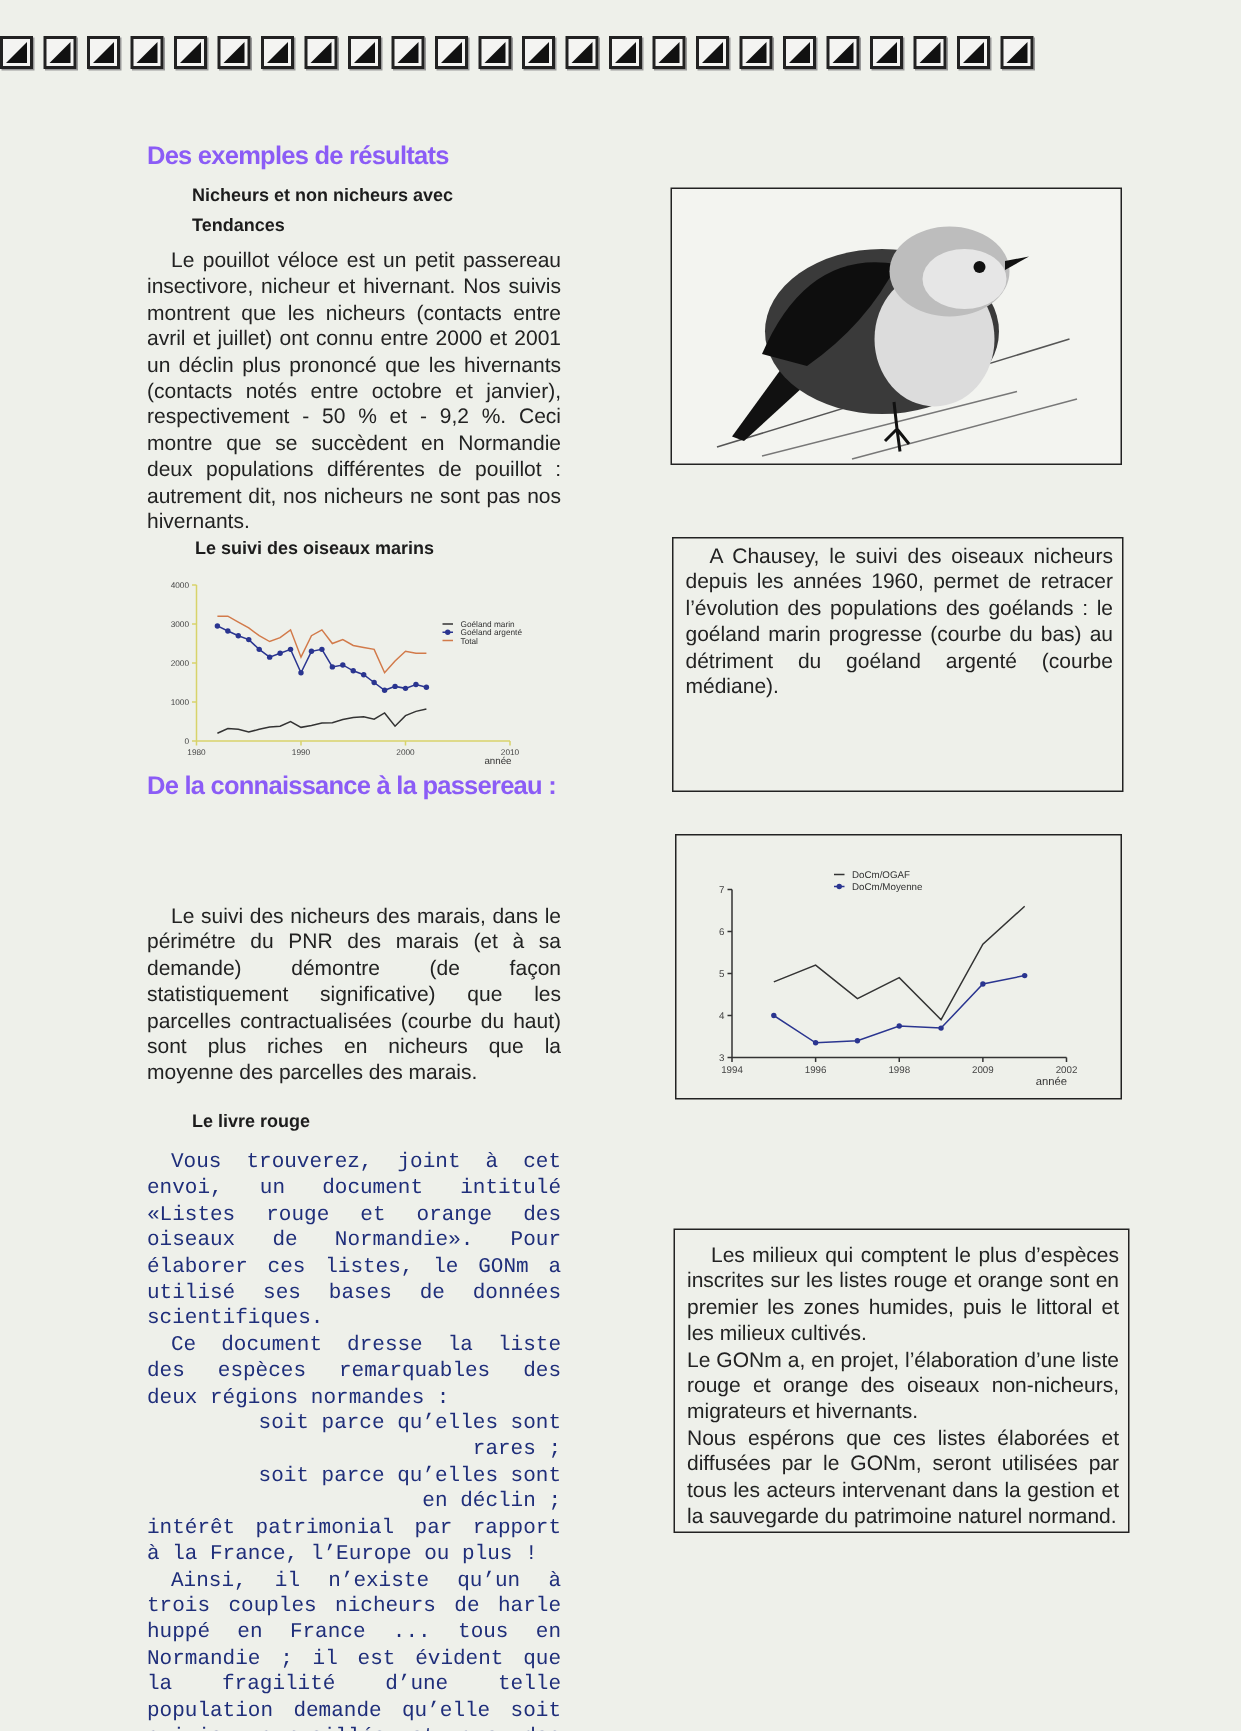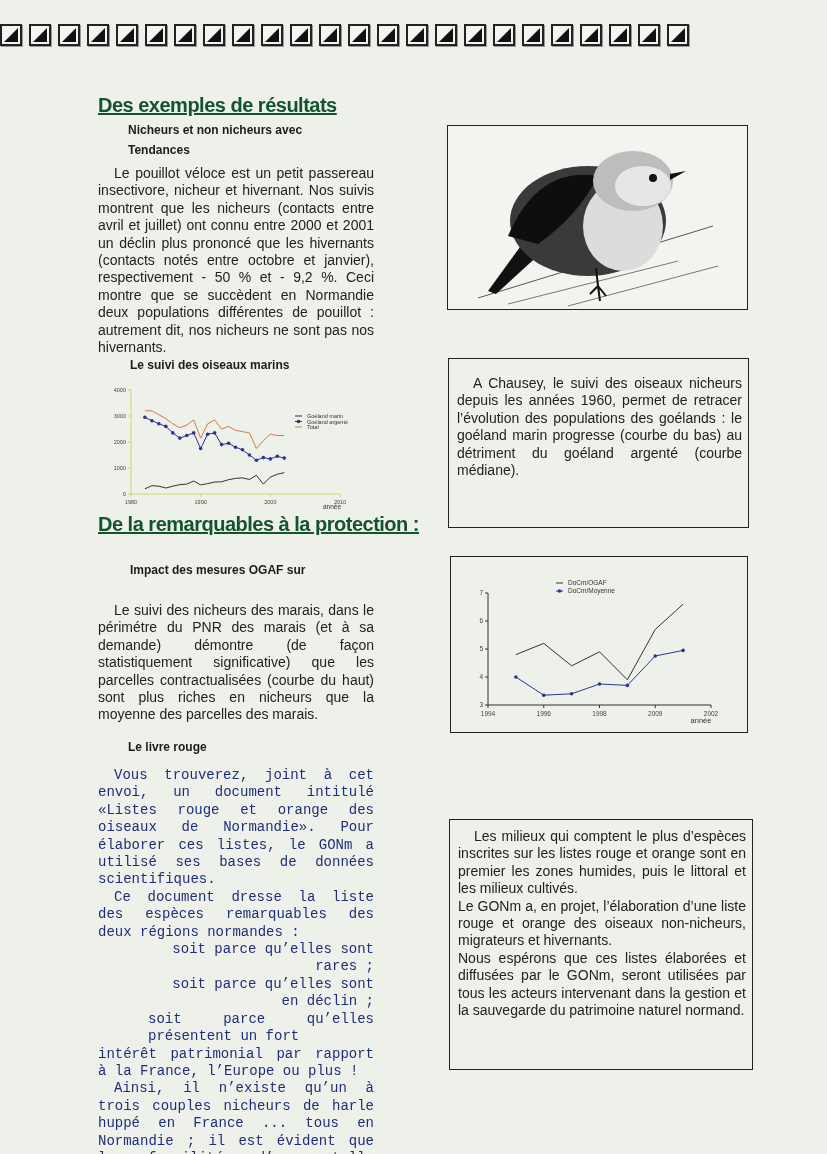--- a/index.html
+++ b/index.html
@@ -17,22 +17,22 @@
     flex: 0 0 auto; width: 22px; height: 22px; position: relative;
     background: #f4f4f2; border: 2px solid #222; box-sizing: border-box;
     box-shadow: 1px 1px 0 #999;
   }
   .tile::after {
     content: ""; position: absolute; left: 2px; top: 2px; width: 0; height: 0;
     border-left: 14px solid transparent; border-bottom: 14px solid #111;
   }
   .abs { position: absolute; }
   .h-underline {
-    font-weight: bold; font-size: 20px; text-decoration: underline; letter-spacing: -0.5px;
-    color: #14532d;
+    font-weight: bold; font-size: 17px; letter-spacing: -0.5px;
+    color: #8b5cf6;
   }
   .h-sub { font-weight: bold; font-size: 12px; line-height: 20px; color: #1c1c1c; }
   .para { font-size: 14px; line-height: 17.4px; text-align: justify; color: #222; }
   .para.blue { color: #1f2e7a; }
   .para p { margin: 0; }
   .indent { text-indent: 16px; }
   .center-line { padding-left: 50px; text-align: right; }
   .box {
     position: absolute; border: 1.5px solid #222; background: #eef0ea; box-sizing: border-box;
   }
@@ -172,39 +172,37 @@
     <line x1="185" y1="33" x2="192" y2="33" stroke="#333333"></line>
     <text x="197" y="35" font-size="5.5" fill="#333">Goéland marin</text>
     <line x1="185" y1="38.5" x2="192" y2="38.5" stroke="#2a3590"></line>
     <circle cx="188.5" cy="38.5" r="1.8" fill="#2a3590"></circle>
     <text x="197" y="40.5" font-size="5.5" fill="#333">Goéland argenté</text>
     <line x1="185" y1="44" x2="192" y2="44" stroke="#d27a4a"></line>
     <text x="197" y="46" font-size="5.5" fill="#333">Total</text>
   </svg>
 
 <div class="abs h-underline" style="left:98px; top:514px; line-height:20px;">
-  <div>De la remarquables à la protection :</div>
+  <div>De la connaissance à la passereau :</div>
 </div>
 
 <div class="abs h-sub" style="left:130px; top:560px; width:260px;">
-  <div>Impact des mesures OGAF sur</div>
 </div>
 
 <div class="abs para" style="left:98px; top:602px; width:276px;">
   <p class="indent">Le suivi des nicheurs des marais, dans le périmétre du PNR des marais (et à sa demande) démontre (de façon statistiquement significative) que les parcelles contractualisées (courbe du haut) sont plus riches en nicheurs que la moyenne des parcelles des marais.</p>
 </div>
 
 <div class="abs h-sub" style="left:128px; top:737px;">Le livre rouge</div>
 
 <div class="abs para blue" style="left:98px; top:767px; width:276px;font-family:Liberation Mono, monospace;">
   <p class="indent">Vous trouverez, joint à cet envoi, un document intitulé «Listes rouge et orange des oiseaux de Normandie». Pour élaborer ces listes, le GONm a utilisé ses bases de données scientifiques.</p>
   <p class="indent">Ce document dresse la liste des espèces remarquables des deux régions normandes :</p>
   <p class="center-line">soit parce qu’elles sont rares ;</p>
   <p class="center-line">soit parce qu’elles sont en déclin ;</p>
-  <p style="padding-left:50px;">soit parce qu’elles présentent un fort</p>
   <p>intérêt patrimonial par rapport à la France, l’Europe ou plus !</p>
   <p class="indent">Ainsi, il n’existe qu’un à trois couples nicheurs de harle huppé en France ... tous en Normandie ; il est évident que la fragilité d’une telle population demande qu’elle soit suivie, surveillée et que des mesures soient prises ... si nécessaire.</p>
 </div>
 
 <div class="box" style="left:447px; top:125px; width:301px; height:185px; background:#f3f4f0;">
   <svg width="298" height="182" viewBox="0 0 298 182">
 
     <path d="M30 172 L265 100" stroke="#555" stroke-width="1" fill="none"></path>
     <path d="M60 178 L230 135" stroke="#777" stroke-width="1" fill="none"></path>
     <path d="M120 180 L270 140" stroke="#777" stroke-width="1" fill="none"></path>
@@ -219,21 +217,21 @@
     <ellipse cx="185" cy="55" rx="40" ry="30" fill="#bdbdbd"></ellipse>
     <ellipse cx="195" cy="60" rx="28" ry="20" fill="#e6e6e6"></ellipse>
     <circle cx="205" cy="52" r="4" fill="#111"></circle>
 
     <path d="M222 48 L238 45 L222 54 Z" fill="#111"></path>
 
     <path d="M148 142 L150 160 M150 160 L142 168 M150 160 L158 170 M150 160 L152 175" stroke="#111" stroke-width="2" fill="none"></path>
   </svg>
 </div>
 
-<div class="box para" style="left:448px; top:358px; width:301px; height:170px; padding:16px 6px 0 8px;">
+<div class="box para" style="left:448px; top:358px; width:301px; height:170px; padding:3px 6px 0 8px;">
   <p class="indent">A Chausey, le suivi des oiseaux nicheurs depuis les années 1960, permet de retracer l’évolution des populations des goélands : le goéland marin progresse (courbe du bas) au détriment du goéland argenté (courbe médiane).</p>
 </div>
 
 <div class="box" style="left:450px; top:556px; width:298px; height:177px;">
   <svg class="chart-svg" id="chart2" width="295" height="174">
       <line x1="37" y1="36" x2="37" y2="148" stroke="#333" stroke-width="1"></line>
       <line x1="37" y1="148" x2="260" y2="148" stroke="#333" stroke-width="1"></line>
       <line x1="34" y1="148" x2="37" y2="148" stroke="#333"></line>
       <text x="32" y="150" font-size="6.5" fill="#444" text-anchor="end">3</text>
       <line x1="34" y1="120" x2="37" y2="120" stroke="#333"></line>
@@ -272,17 +270,17 @@
       <circle cx="204.25" cy="99" r="1.8" fill="#2a3590"></circle>
       <circle cx="232.125" cy="93.39999999999999" r="1.8" fill="#2a3590"></circle>
       <line x1="105" y1="26" x2="112" y2="26" stroke="#333333"></line>
       <text x="117" y="28" font-size="6.5" fill="#333">DoCm/OGAF</text>
       <line x1="105" y1="34" x2="112" y2="34" stroke="#2a3590"></line>
       <circle cx="108.5" cy="34" r="1.8" fill="#2a3590"></circle>
       <text x="117" y="36" font-size="6.5" fill="#333">DoCm/Moyenne</text>
     </svg>
 </div>
 
-<div class="box para" style="left:449px; top:819px; width:304px; height:251px; padding:8px 6px 0 8px;">
+<div class="box para" style="left:449px; top:819px; width:304px; height:203px; padding:8px 6px 0 8px;">
   <p class="indent">Les milieux qui comptent le plus d’espèces inscrites sur les listes rouge et orange sont en premier les zones humides, puis le littoral et les milieux cultivés.</p>
   <p>Le GONm a, en projet, l’élaboration d’une liste rouge et orange des oiseaux non-nicheurs, migrateurs et hivernants.</p>
   <p>Nous espérons que ces listes élaborées et diffusées par le GONm, seront utilisées par tous les acteurs intervenant dans la gestion et la sauvegarde du patrimoine naturel normand.</p>
 </div>
 
 </body></html>

